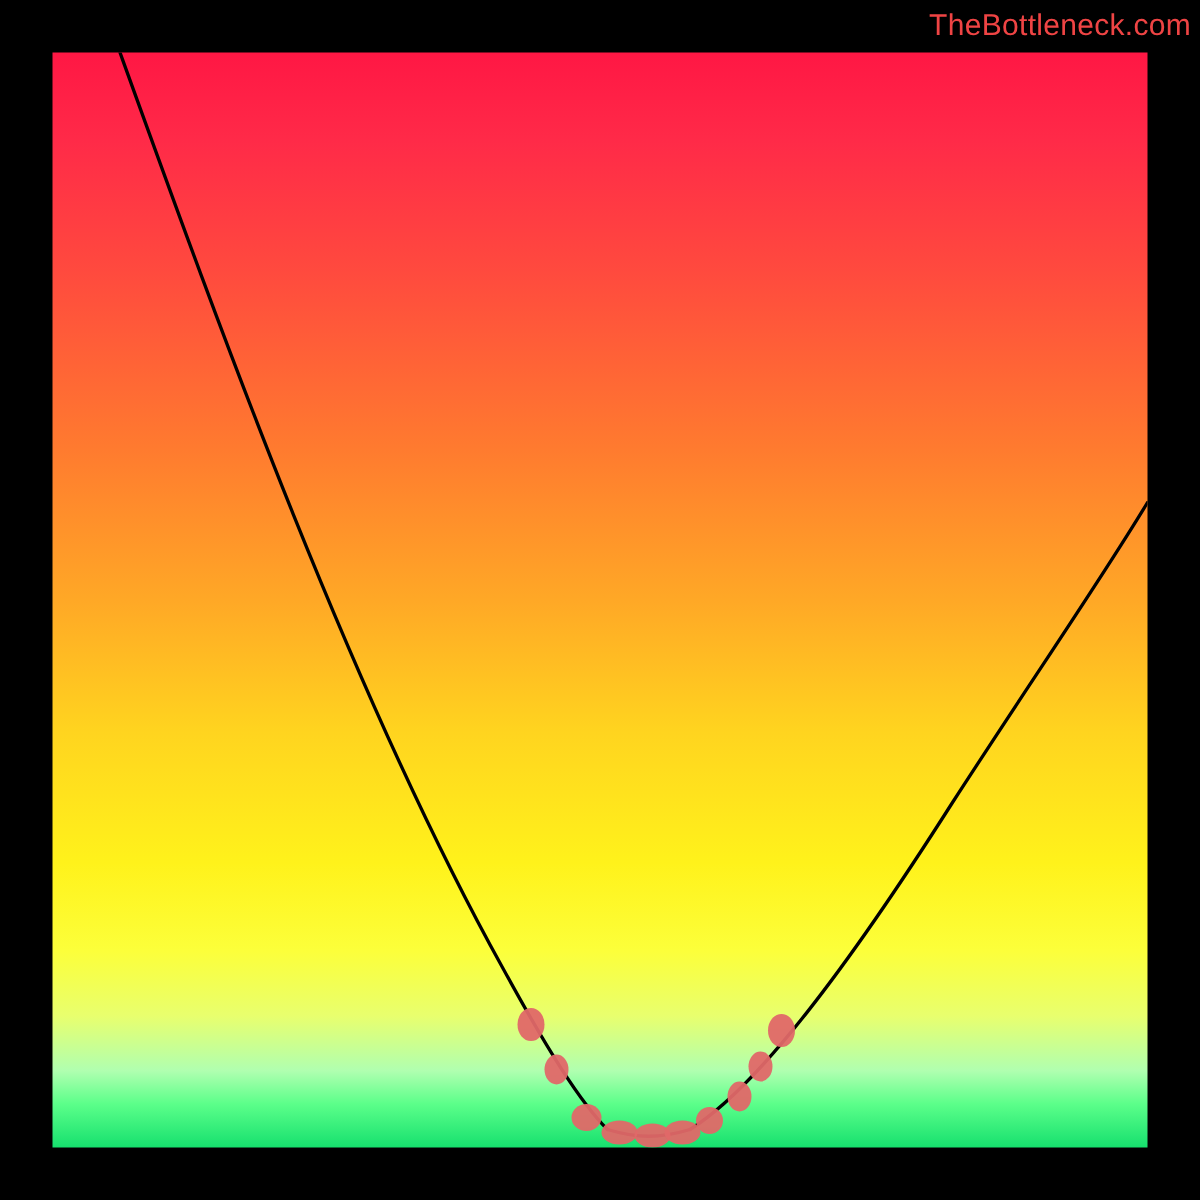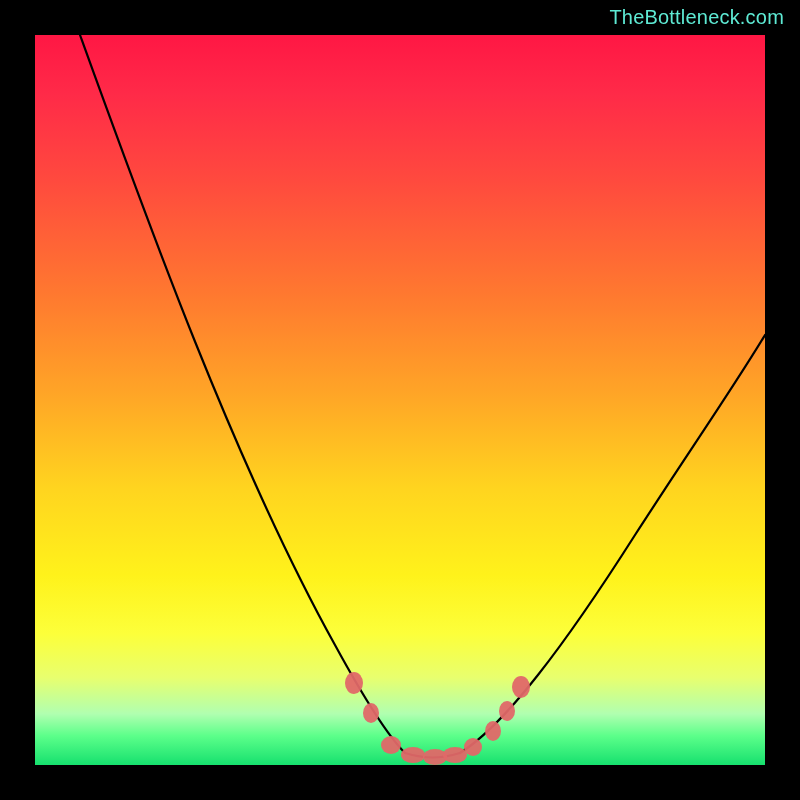--- a/index.html
+++ b/index.html
@@ -35,22 +35,22 @@
       #fcff3a 82%,
       #e8ff6e 88%,
       #b0ffb0 93%,
       #5cff8a 96%,
       #16e06e 100%
     );
   }
   .watermark {
     position: absolute;
     top: 6px;
-    right: 16px;
-    color: #5eead4;
+    right: 6px;
+    color: #ef4444;
     font-size: 20px;
     font-weight: 500;
     letter-spacing: 0.2px;
     user-select: none;
   }
   svg.curves {
     position: absolute;
     left: 0;
     top: 0;
     width: 730px;

